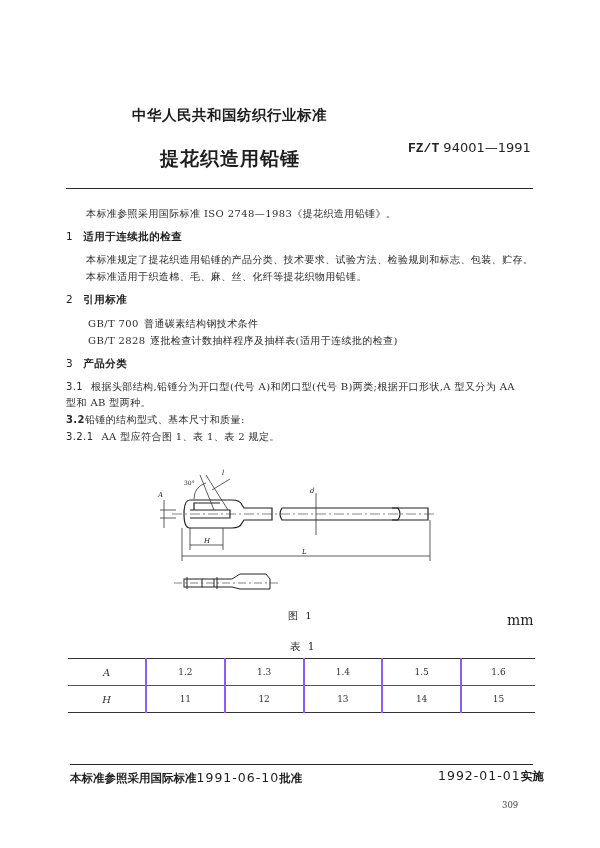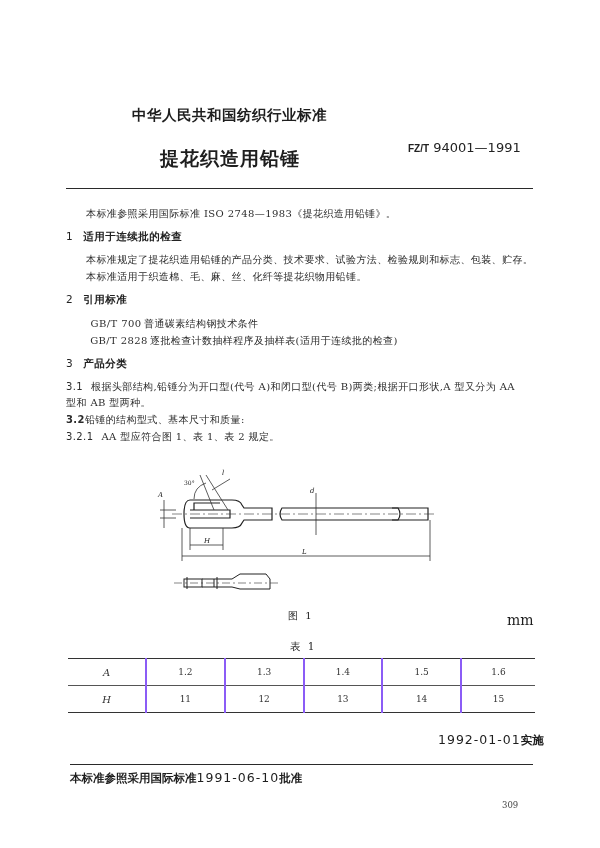--- a/index.html
+++ b/index.html
@@ -2,27 +2,27 @@
 <html><head>
   <meta charset="utf-8">
   <style>
     * { margin: 0; padding: 0; box-sizing: border-box; }
     html, body { width: 600px; height: 848px; background: #ffffff; overflow: hidden; }
     body {
       position: relative;
       font-family: "DejaVu Serif", "Liberation Serif", serif;
       color: #1e1e1e;
     }
-    .abs { position: absolute; white-space: nowrap; text-align: center; }
+    .abs { position: absolute; white-space: nowrap; }
     .hei { font-family: "DejaVu Sans", "Liberation Sans", sans-serif; font-weight: bold; }
     .song { font-family: "DejaVu Serif", "Liberation Serif", serif; }
 
     #std-org { left: 132px; top: 106px; font-size: 14.5px; letter-spacing: 0.5px; }
     #std-code { left: 408px; top: 140px; font-size: 13px; font-family: "DejaVu Sans", "Liberation Sans", sans-serif; color: #222; }
-    #std-code .fz { font-family: Liberation Sans, sans-serif; font-weight: bold; font-size: 10px; }
+    #std-code .fz { font-family: Liberation Mono, monospace; font-weight: bold; font-size: 13px; }
     #doc-title { left: 160px; top: 146px; font-size: 19px; letter-spacing: 1px; }
 
     .rule { position: absolute; height: 0; border-top: 1.5px solid #2a2a2a; }
     #top-rule { left: 66px; top: 188px; width: 467px; }
     #bottom-rule { left: 70px; top: 764px; width: 463px; }
 
     .para { font-size: 10px; color: #2b2b2b; letter-spacing: 0.4px; }
     .sec { font-size: 10.5px; letter-spacing: 0.5px; color: #222; }
     .sec .num { font-family: "DejaVu Sans", "Liberation Sans", sans-serif; font-weight: normal; margin-right: 10px; }
 
@@ -40,21 +40,21 @@
       border-left: 2px solid #8b5cf6; border-right: 1px solid #444;
       text-align: center; height: 27px;
     }
     #spec-table td:first-child { border-left: none; width: 78px; font-style: italic; font-size: 10px; }
     #spec-table td:last-child { border-right: none; }
     #spec-table tr.r0 td { border-top: 1.5px solid #333; border-bottom: 1px solid #555; }
     #spec-table tr.r1 td { border-bottom: 1.5px solid #333; }
 
     #approve-line { left: 70px; top: 770px; font-size: 11.5px; font-family: "DejaVu Sans", "Liberation Sans", sans-serif; font-weight: bold; }
     #approve-line .date { font-weight: normal; letter-spacing: 1px; font-size: 12.5px; }
-    #impl-line { left: 438px; top: 732px; font-size: 12.5px; font-family: "DejaVu Sans", "Liberation Sans", sans-serif; letter-spacing: 1px; }
+    #impl-line { left: 438px; top: 768px; font-size: 12.5px; font-family: "DejaVu Sans", "Liberation Sans", sans-serif; letter-spacing: 1px; }
     #impl-line .cn { font-weight: bold; font-size: 11.5px; letter-spacing: 0; }
     #page-num { left: 502px; top: 800px; font-size: 8.5px; color: #444; }
   </style>
 </head>
 <body>
 
 <div class="abs hei" id="std-org">中华人民共和国纺织行业标准</div>
 <div class="abs" id="std-code"><span class="fz">FZ/T</span> <span>94001—1991</span></div>
 <div class="abs hei" id="doc-title">提花织造用铅锤</div>
 <div class="rule" id="top-rule"></div>

